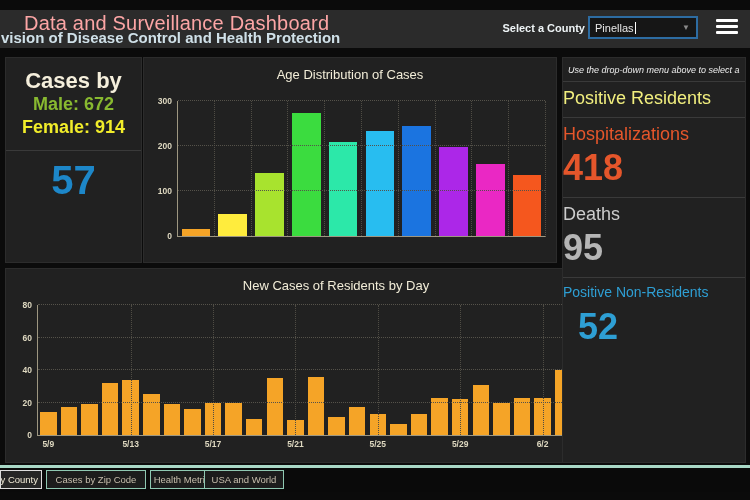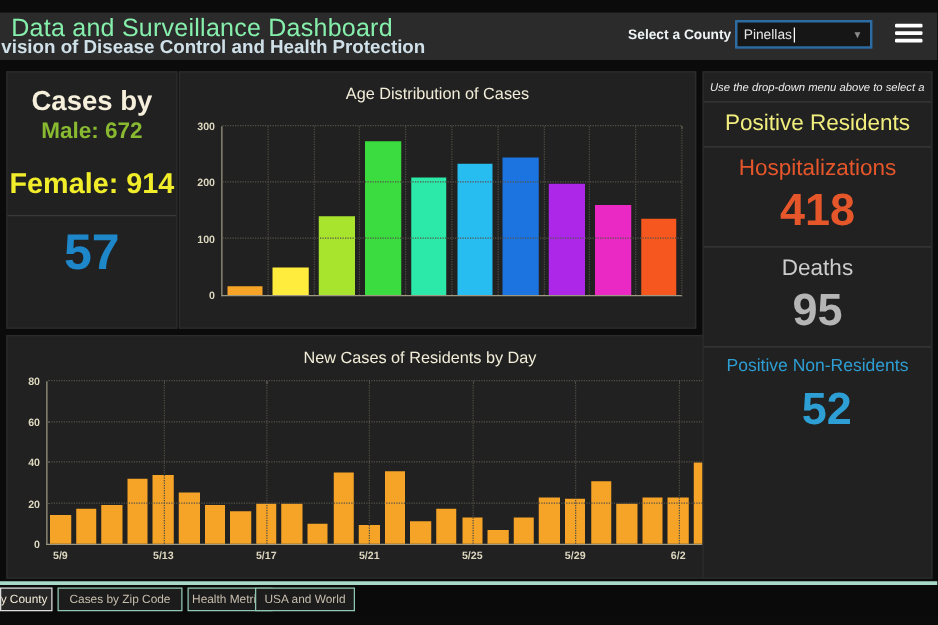--- a/index.html
+++ b/index.html
@@ -1,39 +1,39 @@
 <!DOCTYPE html>
 <html><head>
 <meta charset="utf-8">
 <style>
   html,body{margin:0;padding:0;}
   body{width:750px;height:500px;background:#0b0b0b;position:relative;overflow:hidden;
        font-family:"Liberation Sans", sans-serif;-webkit-font-smoothing:antialiased;}
 
   
   #header{position:absolute;left:0;right:0;top:10px;height:38px;background:#2b2b2b;}
-  #title{position:absolute;left:9px;top:2px;font-size:20px;color:#86efac;letter-spacing:.2px;}
+  #title{position:absolute;left:24px;top:2px;font-size:20px;color:#fca5a5;letter-spacing:.2px;}
   #subtitle{position:absolute;left:1px;bottom:2px;font-size:15px;color:#cfe0e8;font-weight:bold;}
   #county-label{position:absolute;right:165px;top:12px;font-size:11px;font-weight:bold;color:#eef4f6;}
   #county-dd{position:absolute;right:52px;top:6px;width:110px;height:23px;background:#161616;
              border:2px solid #2d6ca2;box-sizing:border-box;color:#e8e8e8;font-size:11px;
              display:flex;align-items:center;padding:0 5px;cursor:pointer;}
   #county-dd .caret{display:inline-block;width:1px;height:12px;background:#fff;margin-left:1px;}
   #county-dd .chev{position:absolute;right:6px;top:5px;color:#8a8a8a;font-size:8px;}
   #menu-btn{position:absolute;right:12px;top:9px;width:22px;height:18px;cursor:pointer;}
   #menu-btn div{height:3px;background:#fff;margin-bottom:3px;border-radius:1px;}
 
   
   .panel{position:absolute;background:#212121;border:1px solid #2c2c2c;box-sizing:border-box;}
 
   
   #left-panel{left:5px;top:57px;width:137px;height:206px;text-align:center;}
   #cases-by{margin-top:10px;font-size:22px;font-weight:bold;color:#f5efdc;}
   #male{font-size:18px;font-weight:bold;}
-  #female{margin-top:18px;font-size:23px;font-weight:bold;}
+  #female{margin-top:2px;font-size:18px;font-weight:bold;}
   #left-divider{border-top:1px solid #3a3a3a;margin:12px 0 8px 0;}
   #median-age{font-size:21px;color:#f5efdc;}
   #median-age-value{font-size:40px;font-weight:bold;line-height:1.05;}
 
   
   .chart-title{position:absolute;left:0;right:0;top:9px;text-align:center;font-size:13px;color:#f2edd8;}
   .plot{position:absolute;border-left:1px solid #9e9781;border-bottom:1px solid #9e9781;
         border-right:1px dotted #4f4c44;}
   .bars{position:absolute;left:0;right:0;top:0;bottom:0;display:flex;align-items:flex-end;}
   .slot{flex:1;height:100%;display:flex;align-items:flex-end;justify-content:center;position:relative;}
@@ -48,21 +48,21 @@
          white-space:nowrap;overflow:visible;}
   #age-chart{left:143px;top:57px;width:414px;height:206px;}
   #age-chart .plot{left:33px;right:10px;top:43px;bottom:25px;}
   #daily-chart{left:5px;top:268px;width:662px;height:195px;}
   #daily-chart .plot{left:31px;right:9px;top:36px;bottom:26px;}
 
   
   #right-panel{left:562px;top:57px;width:184px;height:406px;}
   #right-note{font-style:italic;font-size:9px;color:#ececec;padding:7px 3px 6px 5px;
               border-bottom:1px solid #3a3a3a;white-space:nowrap;overflow:hidden;}
-  .stat-card{text-align:center;border-bottom:1px solid #3a3a3a;padding:6px 0 8px 0;}
+  .stat-card{text-align:left;border-bottom:1px solid #3a3a3a;padding:6px 0 8px 0;}
   .stat-card:last-child{border-bottom:none;}
   .stat-label{font-size:18px;}
   .stat-value{font-weight:bold;line-height:1.05;}
   #stat-0 .stat-label{font-size:18px;} #stat-0 .stat-value{font-size:47px;padding:14px 0 16px 0;}
   #stat-1 .stat-value{font-size:36px;padding:4px 0 2px 0;}
   #stat-2 .stat-value{font-size:36px;padding:4px 0 2px 0;}
   #stat-3 .stat-label{font-size:14px;} #stat-3 .stat-value{font-size:36px;padding:8px 0 2px 15px;}
 
   
   #tabbar{position:absolute;left:0;right:0;top:465px;height:27px;background:#0a0a0a;

